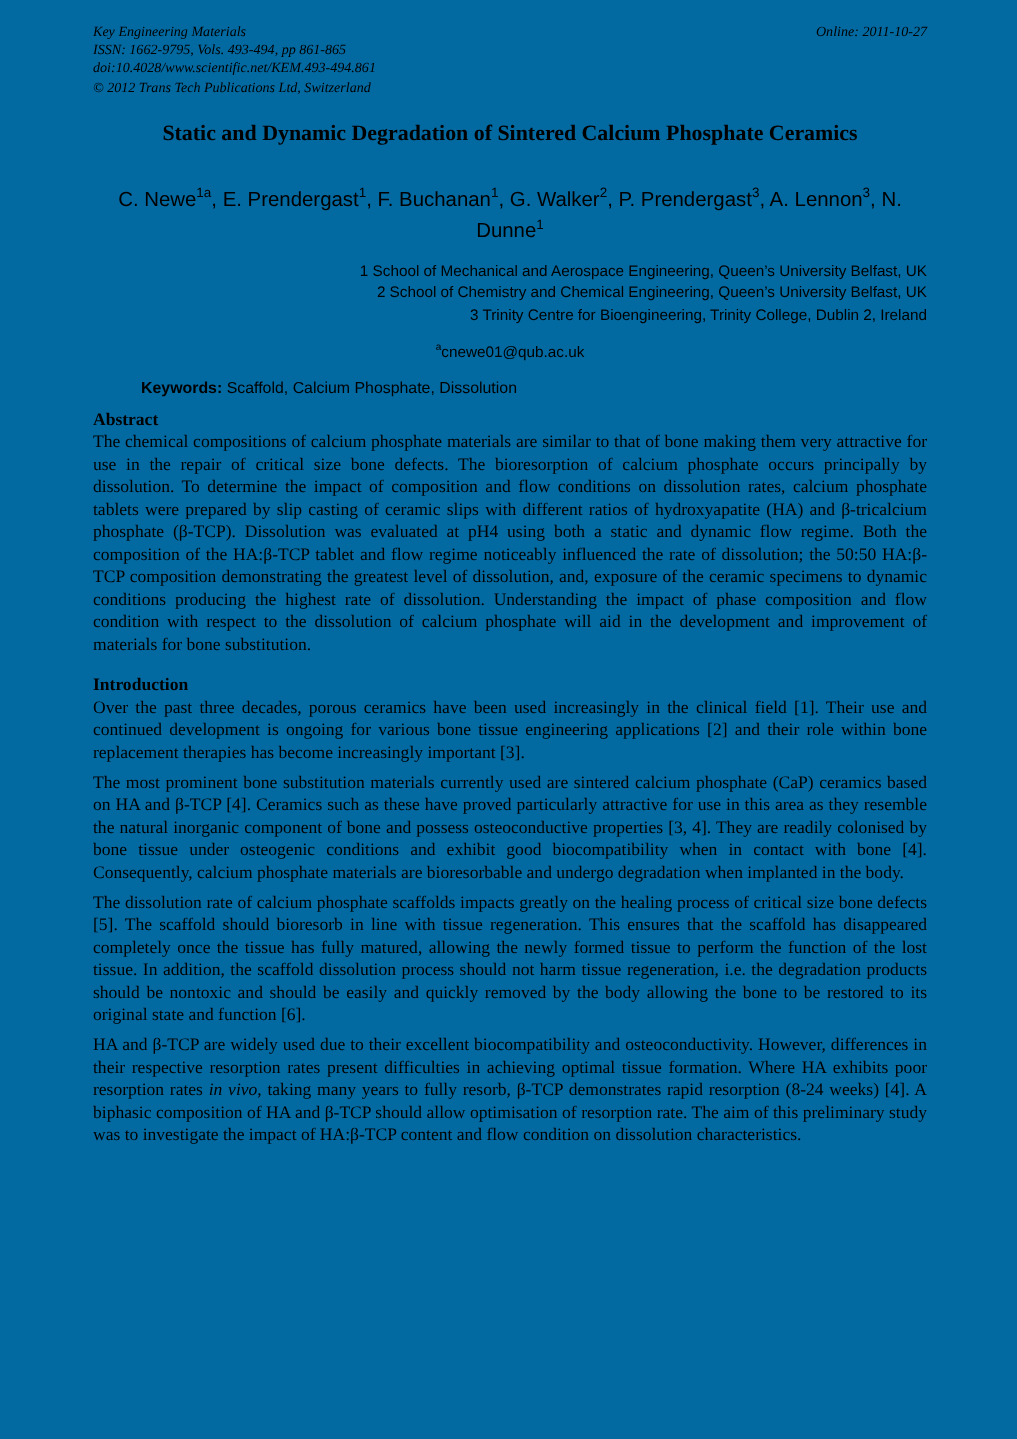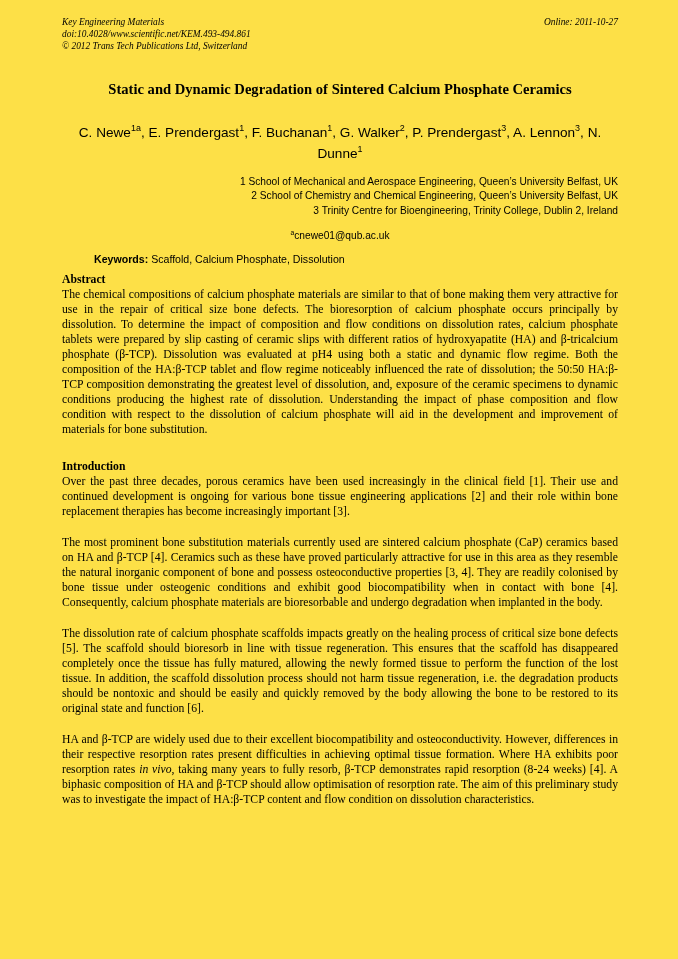--- a/index.html
+++ b/index.html
@@ -4,21 +4,21 @@
 <style>
   html, body {
     margin: 0;
     padding: 0;
     background: #ffffff;
   }
   .page {
     position: relative;
     width: 678px;
     height: 959px;
-    background: #fde047;
+    background: #0369a1;
     overflow: hidden;
     box-sizing: border-box;
   }
 
   
   .journal-header {
     position: absolute;
     left: 62px;
     top: 16px;
     width: 556px;
@@ -128,39 +128,40 @@
     font-size: 11.7px;
     line-height: 15.05px;
     margin: 0 0 0 0;
   }
   .para {
     margin: 0;
     text-align: justify;
     text-justify: inter-word;
   }
   .para.gap {
-    margin-top: 16px;
+    margin-top: 5px;
   }
   .sec-head.gap {
-    margin-top: 21px;
+    margin-top: 11px;
   }
   .para em {
     font-style: italic;
   }
 </style>
 </head>
 <body>
 
 <div class="page">
 
   <div class="journal-header">
     <div class="row-top">
       <span class="hdr-line">Key Engineering Materials</span>
       <span class="hdr-line">Online: 2011-10-27</span>
     </div>
+    <div class="hdr-line">ISSN: 1662-9795, Vols. 493-494, pp 861-865</div>
     <div class="hdr-line">doi:10.4028/www.scientific.net/KEM.493-494.861</div>
     <div class="hdr-line">© 2012 Trans Tech Publications Ltd, Switzerland</div>
   </div>
 
   <div class="title">Static and Dynamic Degradation of Sintered Calcium Phosphate Ceramics</div>
 
   <div class="authors"><span>C. Newe</span><sup>1a</sup><span>, </span><span>E. Prendergast</span><sup>1</sup><span>, </span><span>F. Buchanan</span><sup>1</sup><span>, </span><span>G. Walker</span><sup>2</sup><span>, </span><span>P. Prendergast</span><sup>3</sup><span>, </span><span>A. Lennon</span><sup>3</sup><span>, </span><span>N. Dunne</span><sup>1</sup></div>
 
   <div class="affil">
       <div>1 School of Mechanical and Aerospace Engineering, Queen’s University Belfast, UK</div>

